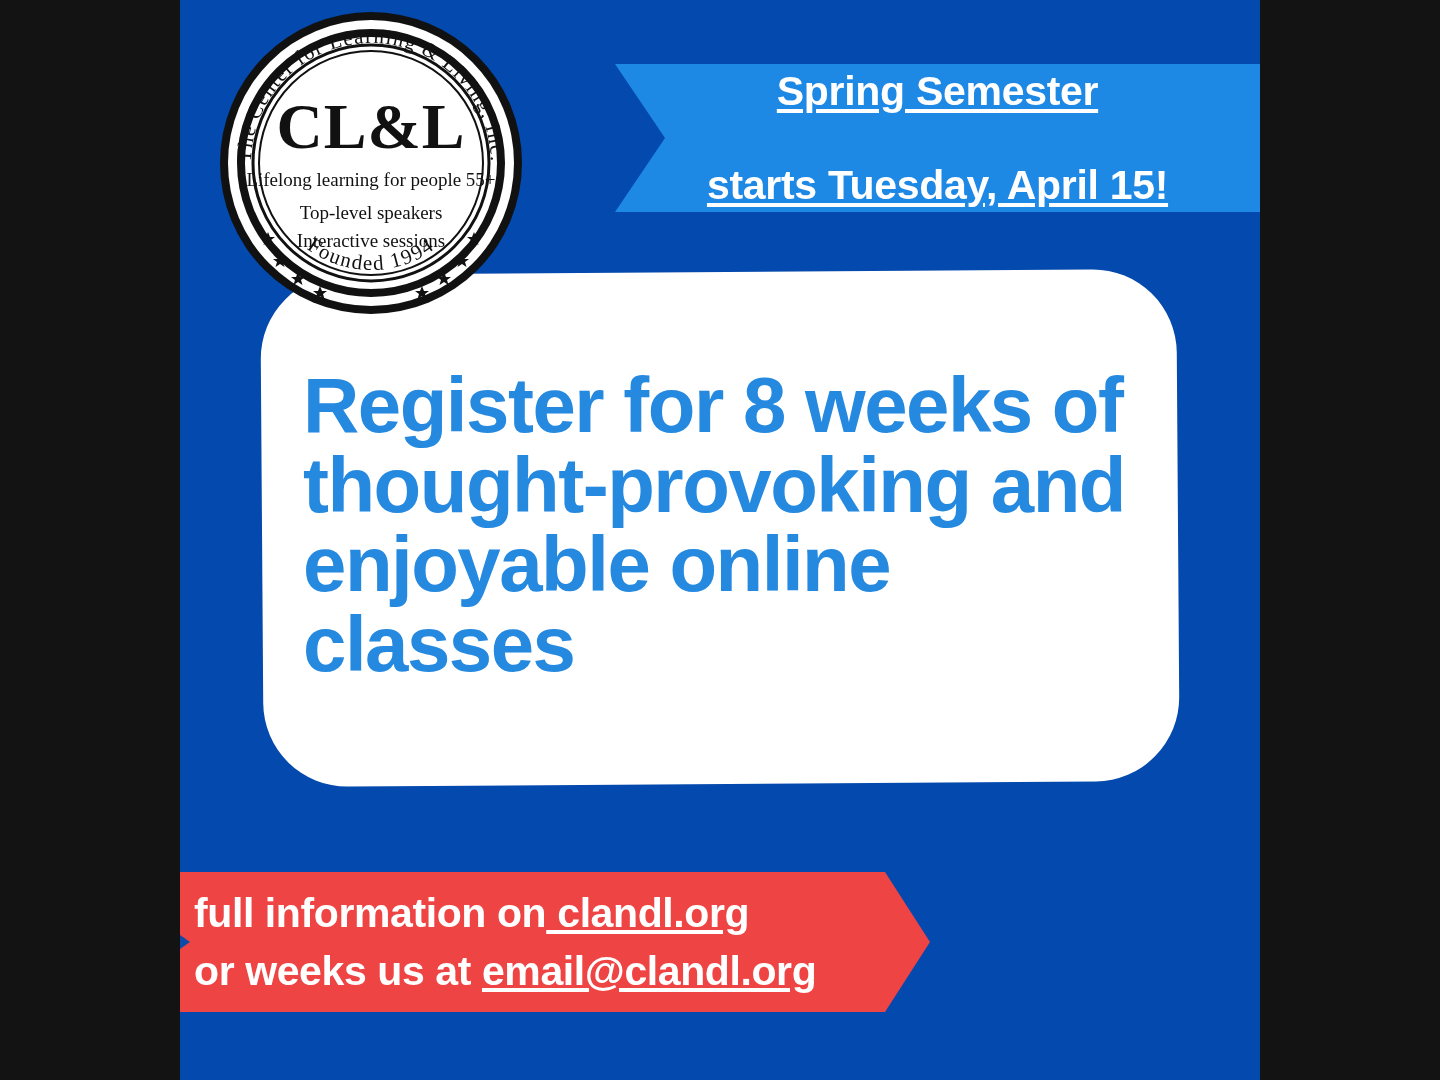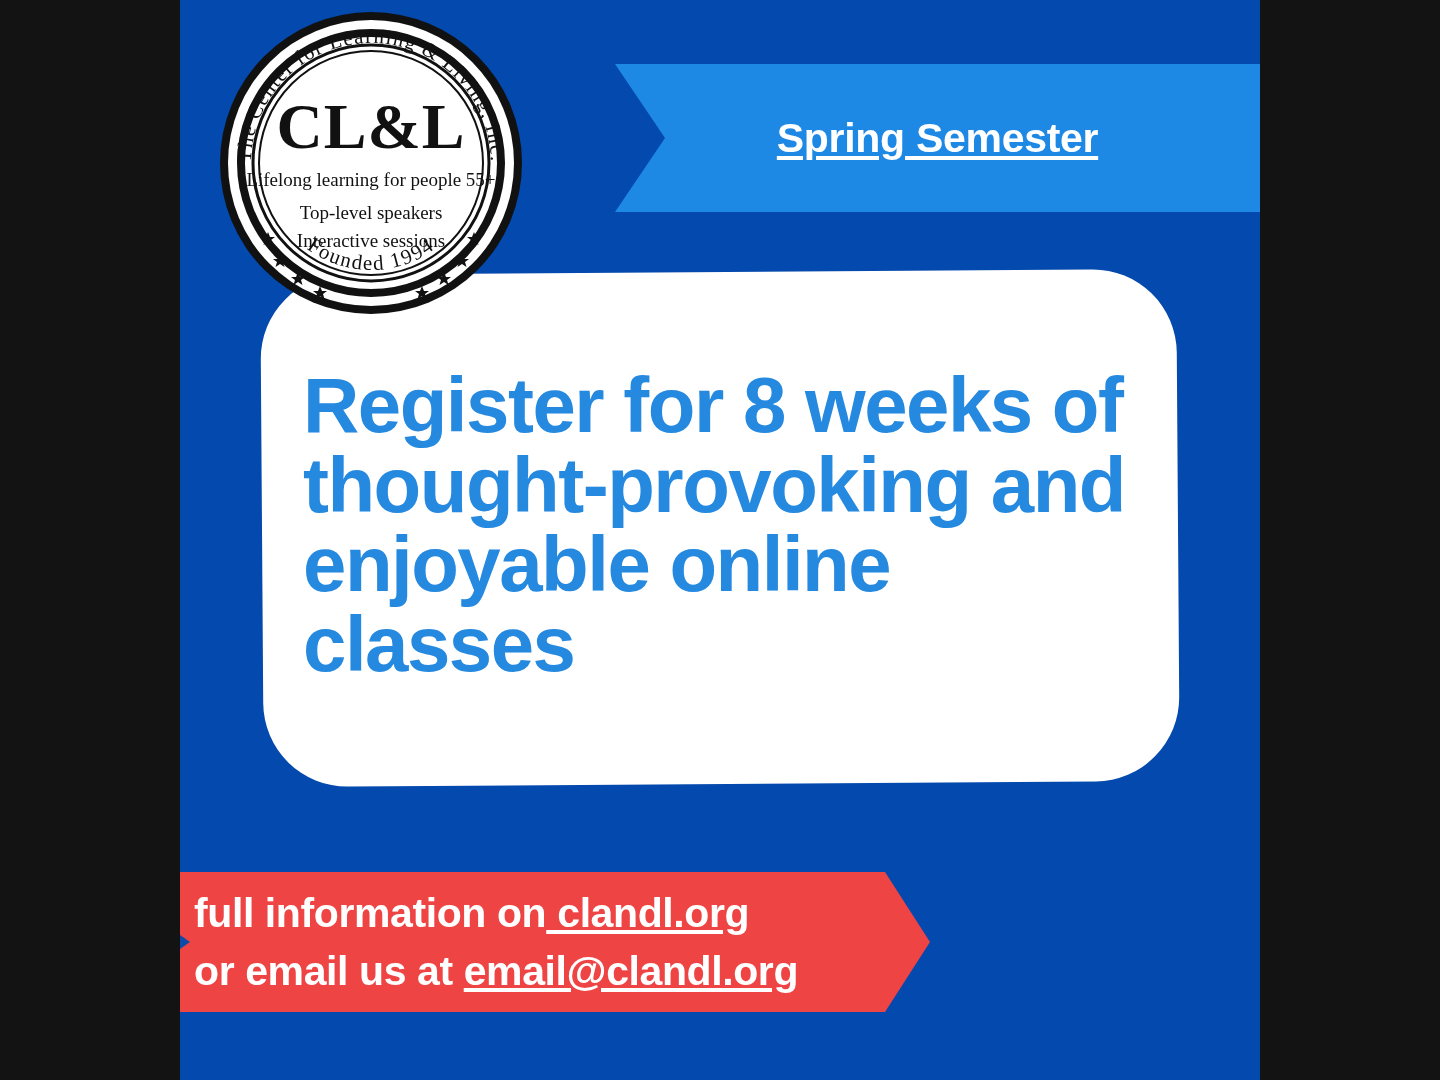--- a/index.html
+++ b/index.html
@@ -52,21 +52,21 @@
     top: 64px;
     width: 645px;
     height: 148px;
     background: #1E88E5;
     z-index: 20;
     -webkit-clip-path: polygon(0 0, 100% 0, 100% 100%, 0 100%, 50px 50%);
     clip-path: polygon(0 0, 100% 0, 100% 100%, 0 100%, 50px 50%);
     display: flex;
     flex-direction: column;
     align-items: center;
-    justify-content: center;
+    justify-content: space-between;
   }
   .ribbon-top .line {
     color: #FFFFFF;
     font-size: 41px;
     font-weight: bold;
     line-height: 1.32;
     letter-spacing: -0.3px;
     text-decoration: underline;
     text-underline-offset: 4px;
     white-space: nowrap;
@@ -181,31 +181,32 @@
 
         <text x="155" y="140" text-anchor="middle" font-family="'Liberation Serif', serif" font-size="64" font-weight="bold" fill="#111111" letter-spacing="1">CL&amp;L</text>
         <text x="155" y="178" text-anchor="middle" font-family="'Liberation Serif', serif" font-size="19" fill="#111111">Lifelong learning for people 55+</text>
         <text x="155" y="211" text-anchor="middle" font-family="'Liberation Serif', serif" font-size="19" fill="#111111">Top-level speakers</text>
         <text x="155" y="239" text-anchor="middle" font-family="'Liberation Serif', serif" font-size="19" fill="#111111">Interactive sessions</text>
       </svg>
     </div>
 
     <div class="ribbon-top">
       <div class="line">Spring Semester </div>
+      <div class="line">starts Tuesday, April 15!</div>
     </div>
 
     <div class="card">
       <div class="card-text">Register for 8 weeks of thought-provoking and enjoyable online classes</div>
     </div>
 
     <div class="ribbon-bottom">
       <div class="line">
         <span>full information on</span><span class="u"> clandl.org</span>
       </div>
       <div class="line">
-        <span>or email us at </span><span class="u">email@clandl.org</span>
+        <span>or weeks us at </span><span class="u">email@clandl.org</span>
       </div>
     </div>
 
     <div class="notch"></div>
 
   </div>
 </div>
 
 </body></html>

